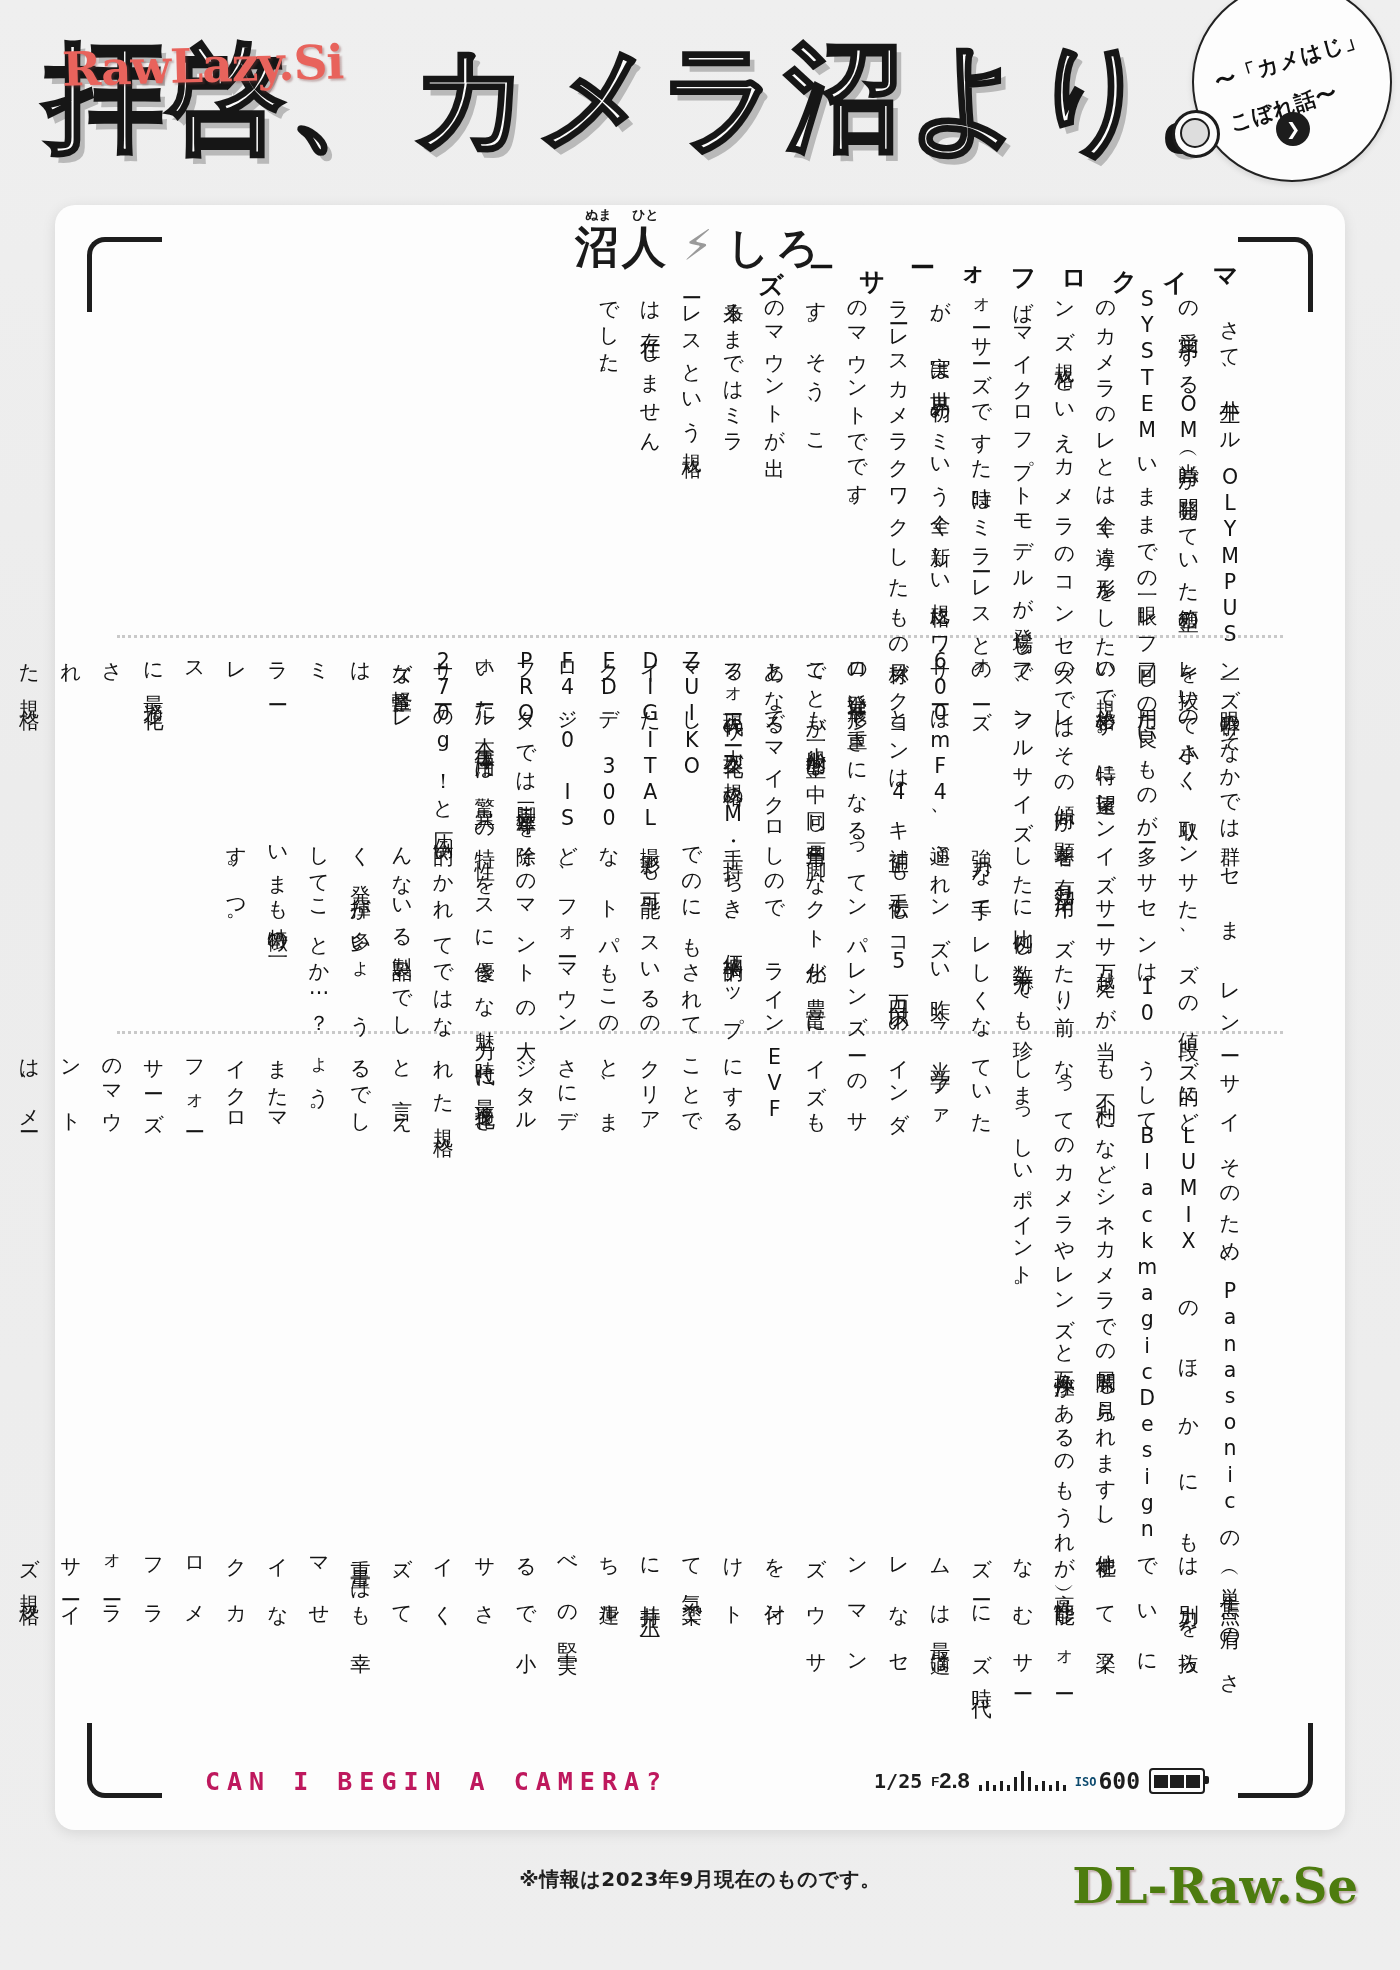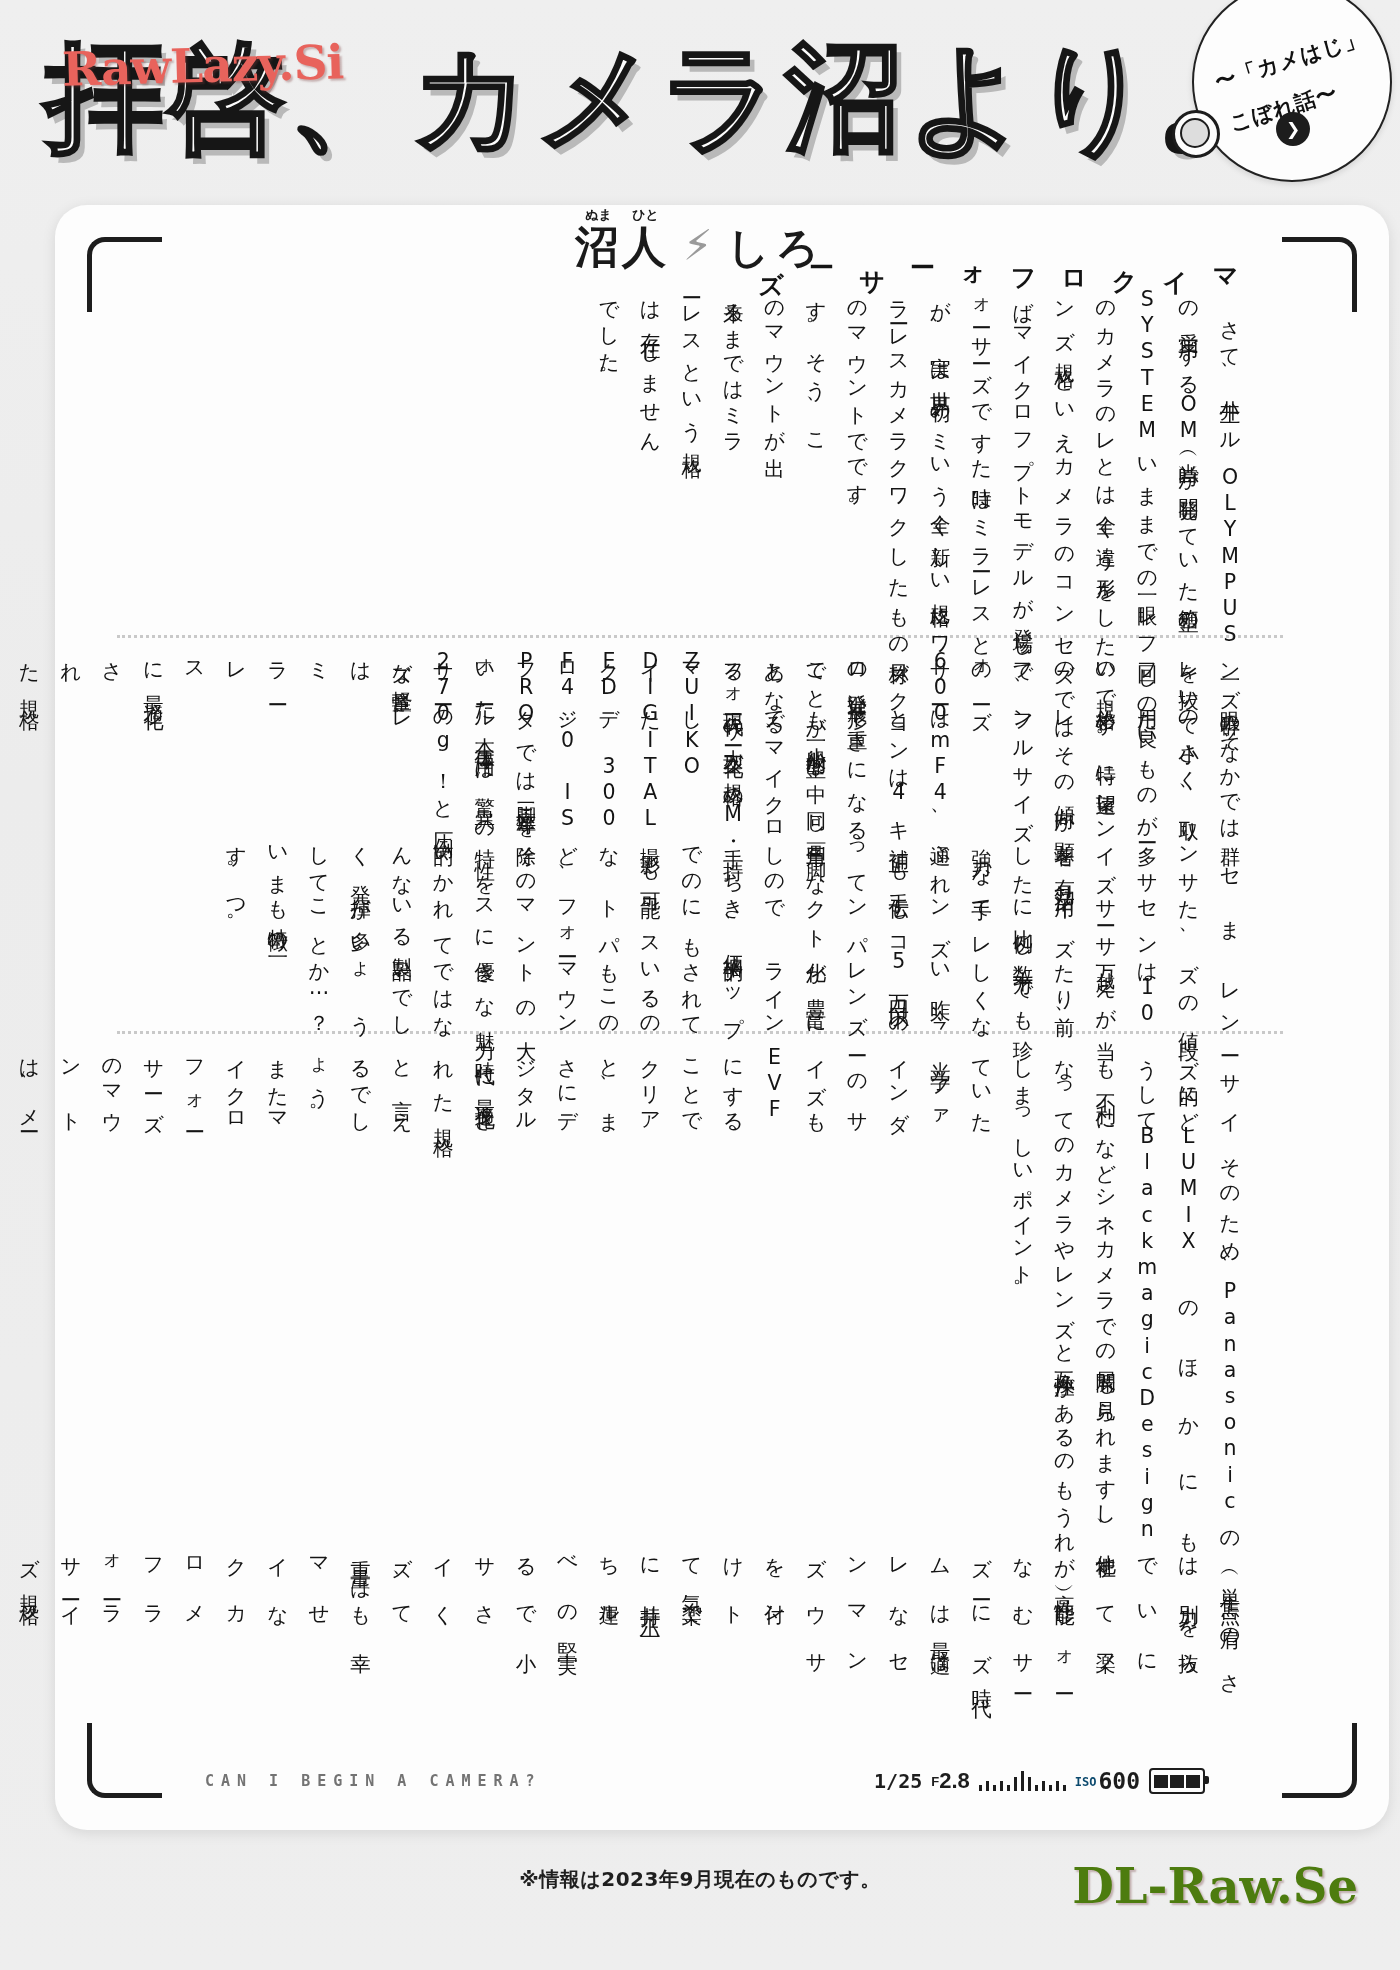--- a/index.html
+++ b/index.html
@@ -60,23 +60,22 @@
   }
   .badge-ring::after{
     content:"";position:absolute;left:5px;top:5px;width:26px;height:26px;border-radius:50%;
     border:2px solid #1d1d1d;background:#ddd;
   }
 
   
   .sheet{
     position:absolute;left:55px;top:205px;width:1290px;height:1625px;
     background:#fdfdfd;
-    border-radius:32px;
+    border-radius:20px;
     box-shadow:0 3px 14px rgba(0,0,0,.10);
-    padding-left:44px;
   }
   
   .corner{position:absolute;width:70px;height:70px;border:5px solid #1d1d1d;}
   .c-tl{left:32px;top:32px;border-right:none;border-bottom:none;border-radius:18px 0 0 0;}
   .c-tr{right:32px;top:32px;border-left:none;border-bottom:none;border-radius:0 18px 0 0;}
   .c-bl{left:32px;bottom:32px;border-right:none;border-top:none;border-radius:0 0 0 18px;}
   .c-br{right:32px;bottom:32px;border-left:none;border-top:none;border-radius:0 0 18px 0;}
 
   
   .byline{
@@ -128,21 +127,21 @@
   .sep1{top:430px;}
   .sep2{top:826px;}
 
   
   .infostrip{
     position:absolute;left:150px;bottom:32px;width:1000px;height:34px;
     display:flex;align-items:center;
   }
   .vf-label{
     font-family:"DejaVu Sans Mono","Liberation Mono",monospace;
-    font-size:15px;letter-spacing:7px;font-weight:700;color:#737373;
+    font-size:25px;letter-spacing:7px;font-weight:700;color:#be185d;
   }
   .vf-right{margin-left:auto;display:flex;align-items:center;gap:9px;}
   .vf-shutter{font-family:"DejaVu Sans Mono","Liberation Mono",monospace;
     font-size:20px;font-weight:700;letter-spacing:0;color:#1d1d1d;}
   .vf-ap{font-family:Liberation Sans, sans-serif;
     font-size:22px;font-weight:700;color:#1d1d1d;}
   .vf-ap small{font-size:13px;vertical-align:2px;}
   .meter{display:flex;align-items:flex-end;gap:4px;height:20px;}
   .meter i{display:block;width:3px;background:#1d1d1d;}
   .vf-iso{font-family:"DejaVu Sans Mono","Liberation Mono",monospace;

